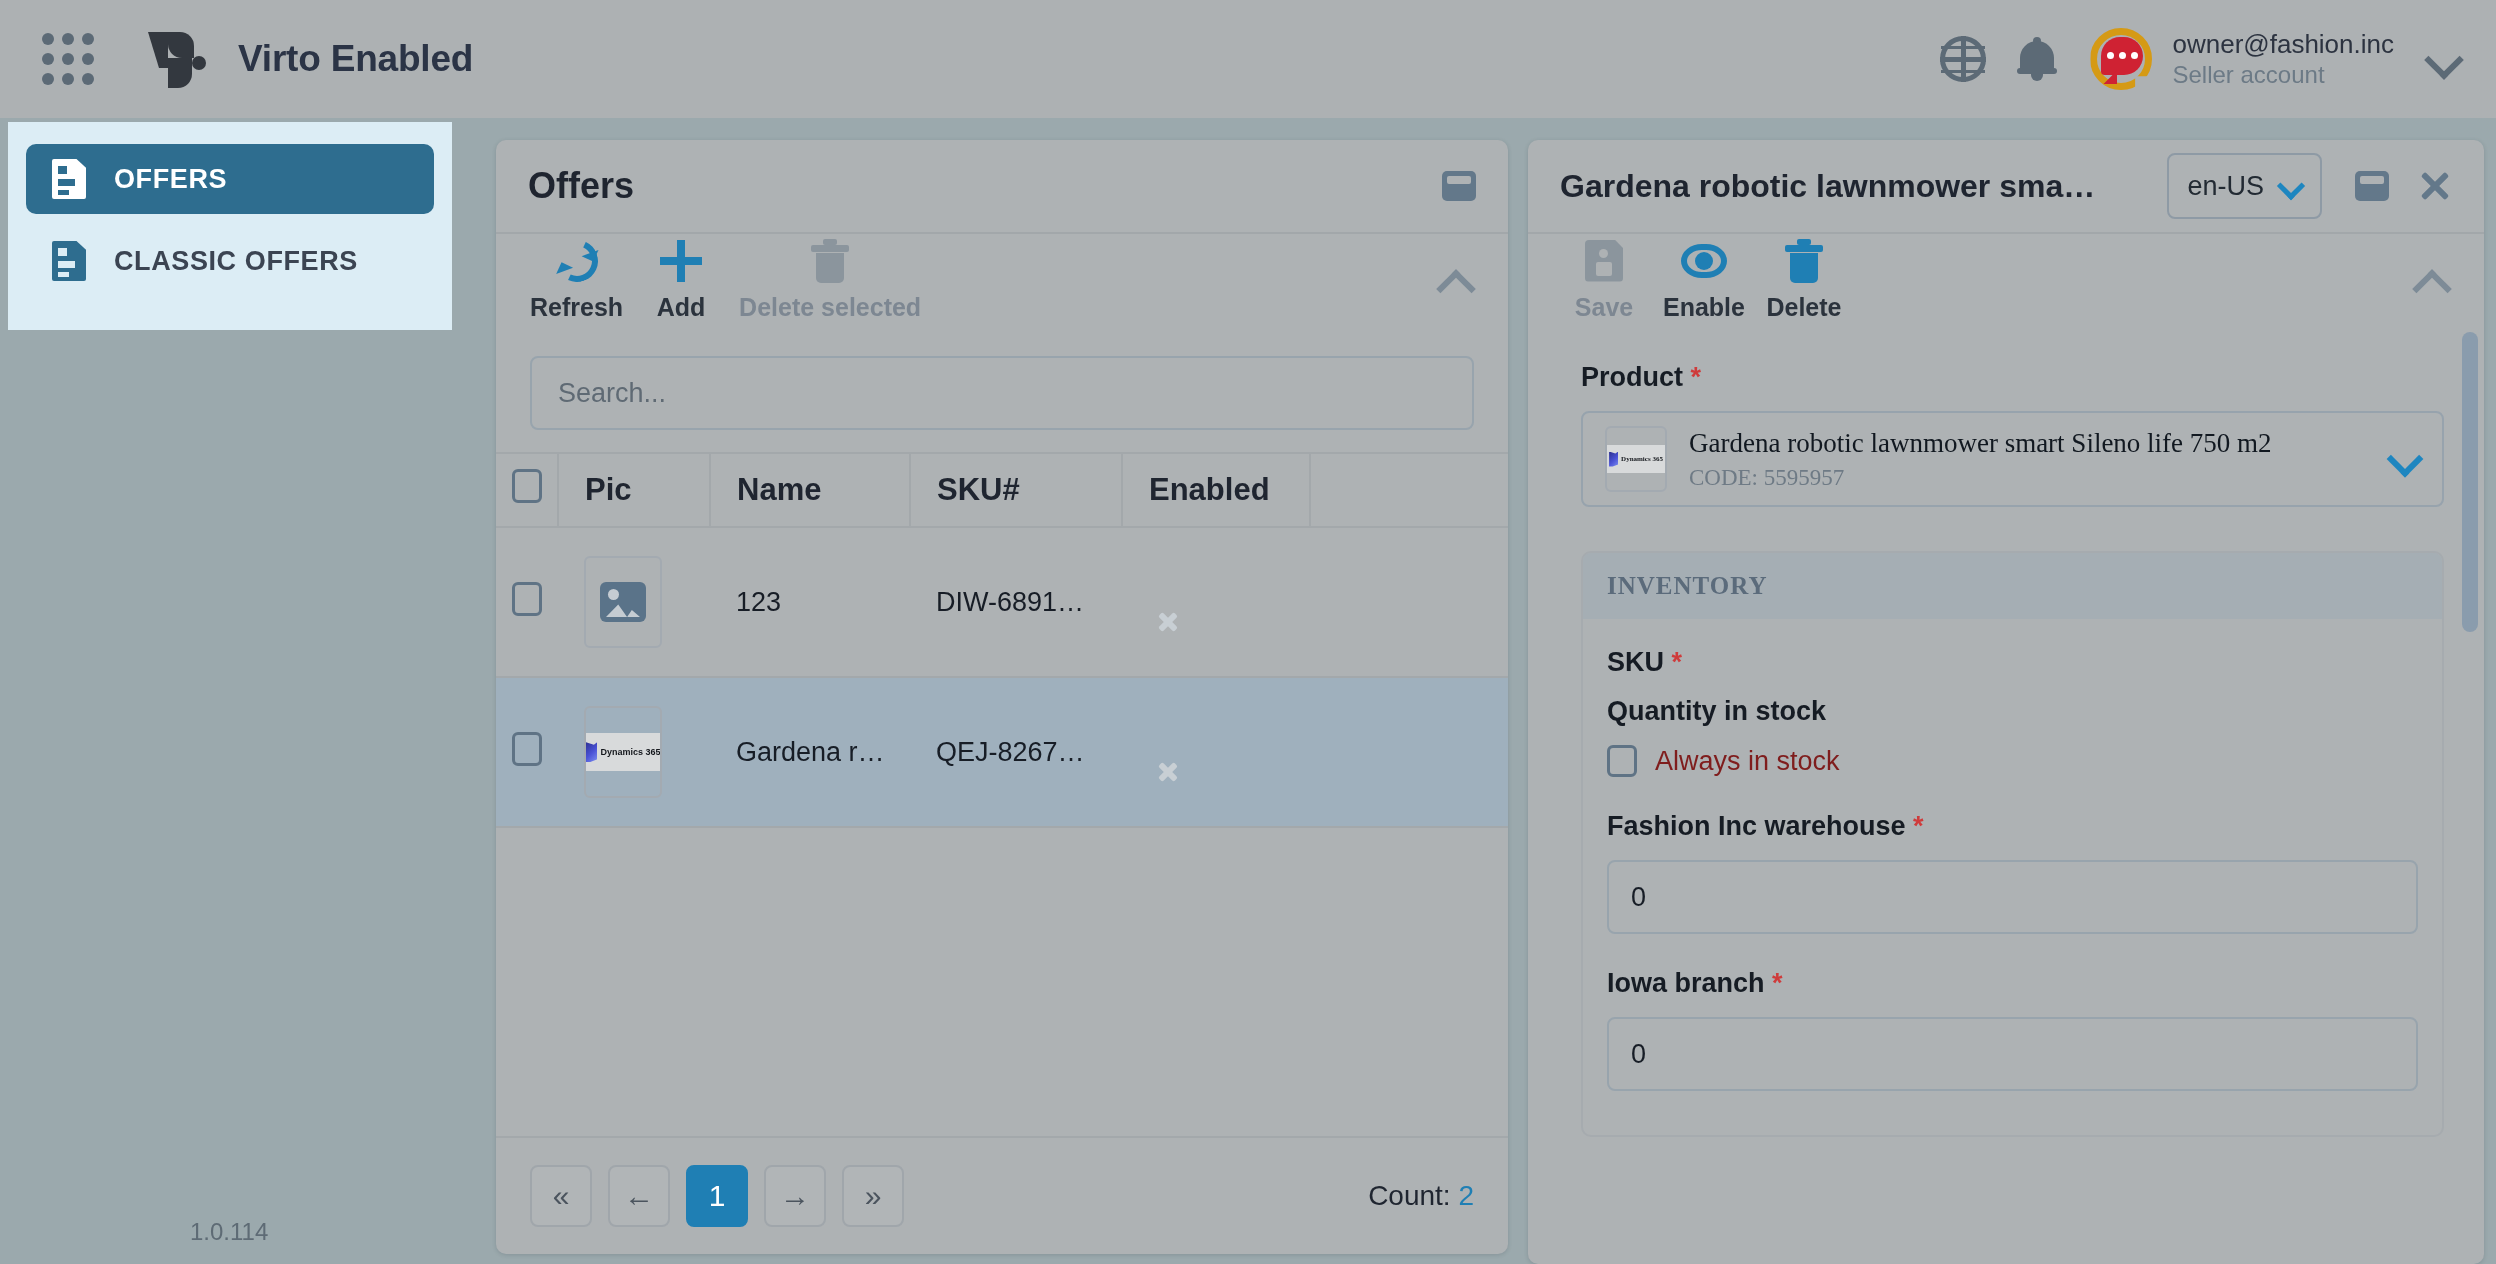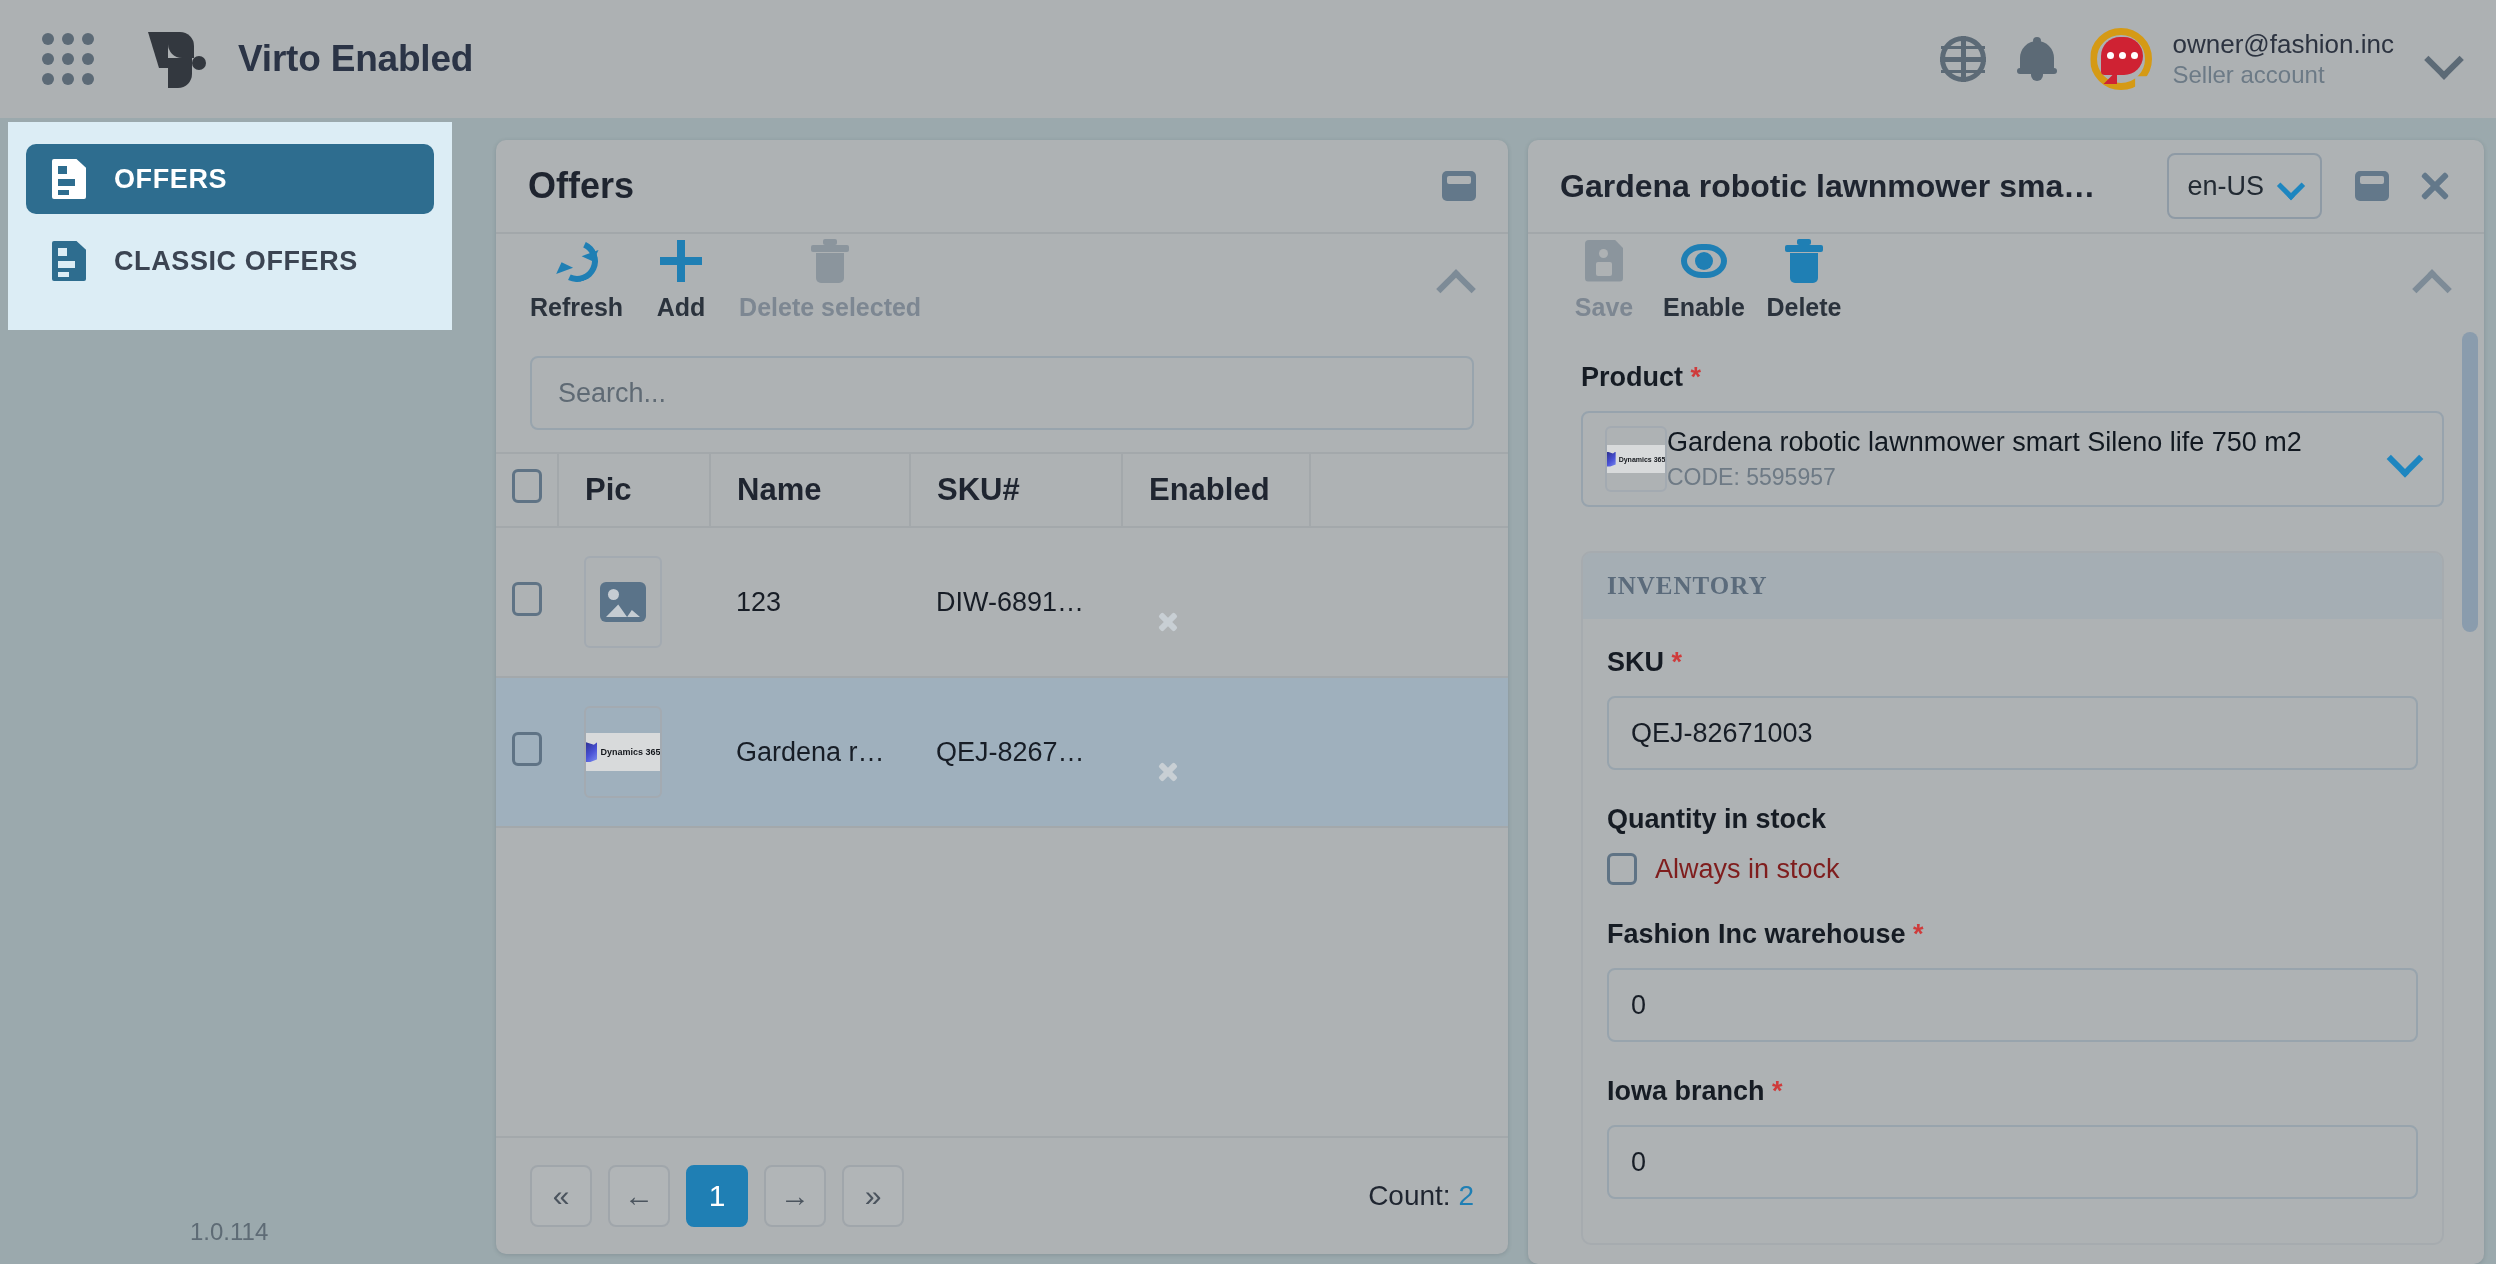--- a/index.html
+++ b/index.html
@@ -198,21 +198,21 @@
   .pg.active { background: #1f7fb4; border-color: #1f7fb4; color: #fff; }
   .count { margin-left: auto; font-size: 28px; color: #1f2530; }
   .count b { color: #1f7fb4; font-weight: 400; }
 
   
   .detail-body { position: absolute; left: 0; top: 188px; right: 0; bottom: 0; padding: 34px 40px 0 53px; overflow: hidden; }
   .fld-label { font-size: 27px; font-weight: 700; color: #161c24; margin-bottom: 18px; }
   .req { color: #cf3b3b; font-weight: 700; }
   .product-box {
     border: 2px solid #97a3ad; border-radius: 8px; height: 96px;
-    display: flex; align-items: center; padding: 0 22px; margin-bottom: 44px;
+    display: flex; align-items: center; padding: 0 22px; gap: 22px; margin-bottom: 44px; font-family: Liberation Serif, serif;
   }
   .product-box .thumb { width: 62px; height: 66px; }
   .product-box .d365 { width: 60px; height: 28px; }
   .product-box .d365 .mark { width: 9px; height: 15px; }
   .product-box .d365 .txt { font-size: 7px; }
   .p-name { font-size: 27px; color: #111820; }
   .p-code { font-size: 23px; color: #6e7a85; margin-top: 6px; }
   .p-chev { margin-left: auto; width: 30px; height: 30px; position: relative; }
   .p-chev:before { content:""; position:absolute; left: 2px; top: 2px; width: 20px; height: 20px; border-right: 6px solid #1e86c0; border-bottom: 6px solid #1e86c0; transform: rotate(45deg); }
 
@@ -472,21 +472,20 @@
 
       <div class="section">
         <div class="section-head">
           <span class="t">INVENTORY</span>
         </div>
         <div class="section-body">
           <div class="fld-label">
             <span>SKU</span>
             <span class="req">*</span>
           </div>
-          <input class="inp" type="text" value="QEJ-82671003" style="">
 
           <div class="fld-label">Quantity in stock</div>
           <div class="chk-row">
             <span class="chk"></span>
             <span class="chk-lbl">Always in stock</span>
           </div>
 
           <div class="fld-label">
             <span>Fashion Inc warehouse</span>
             <span class="req">*</span>

